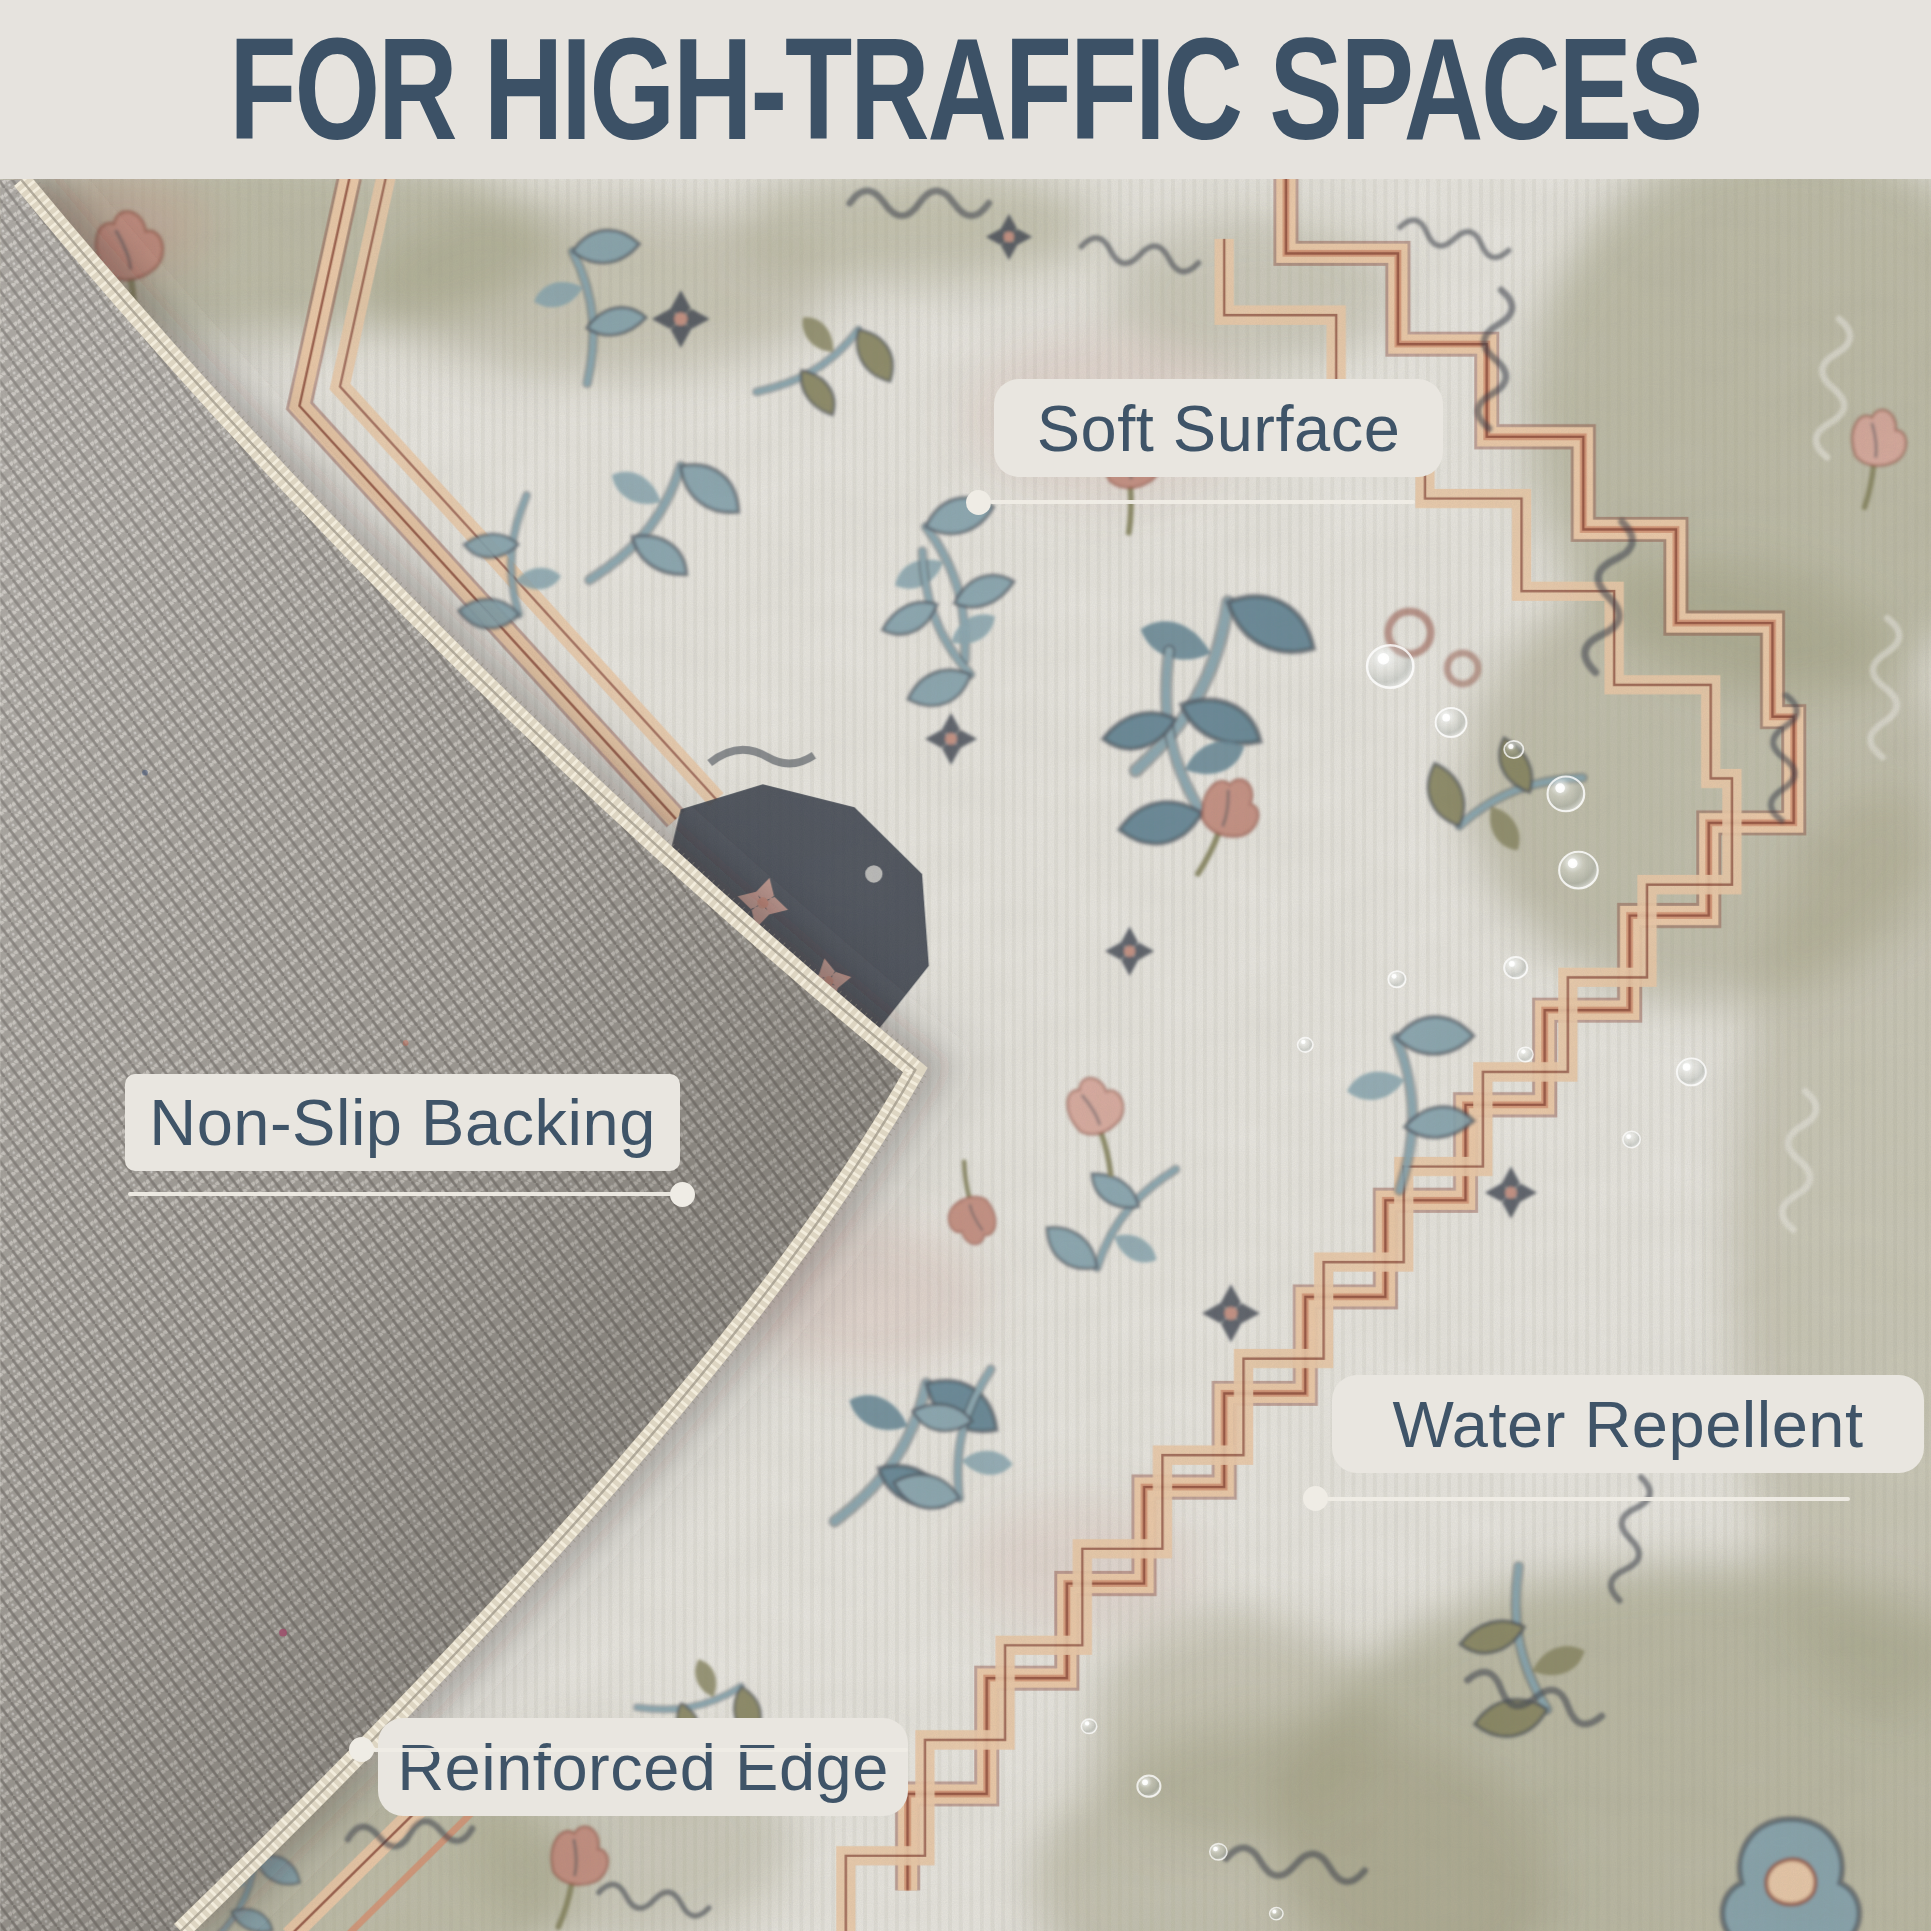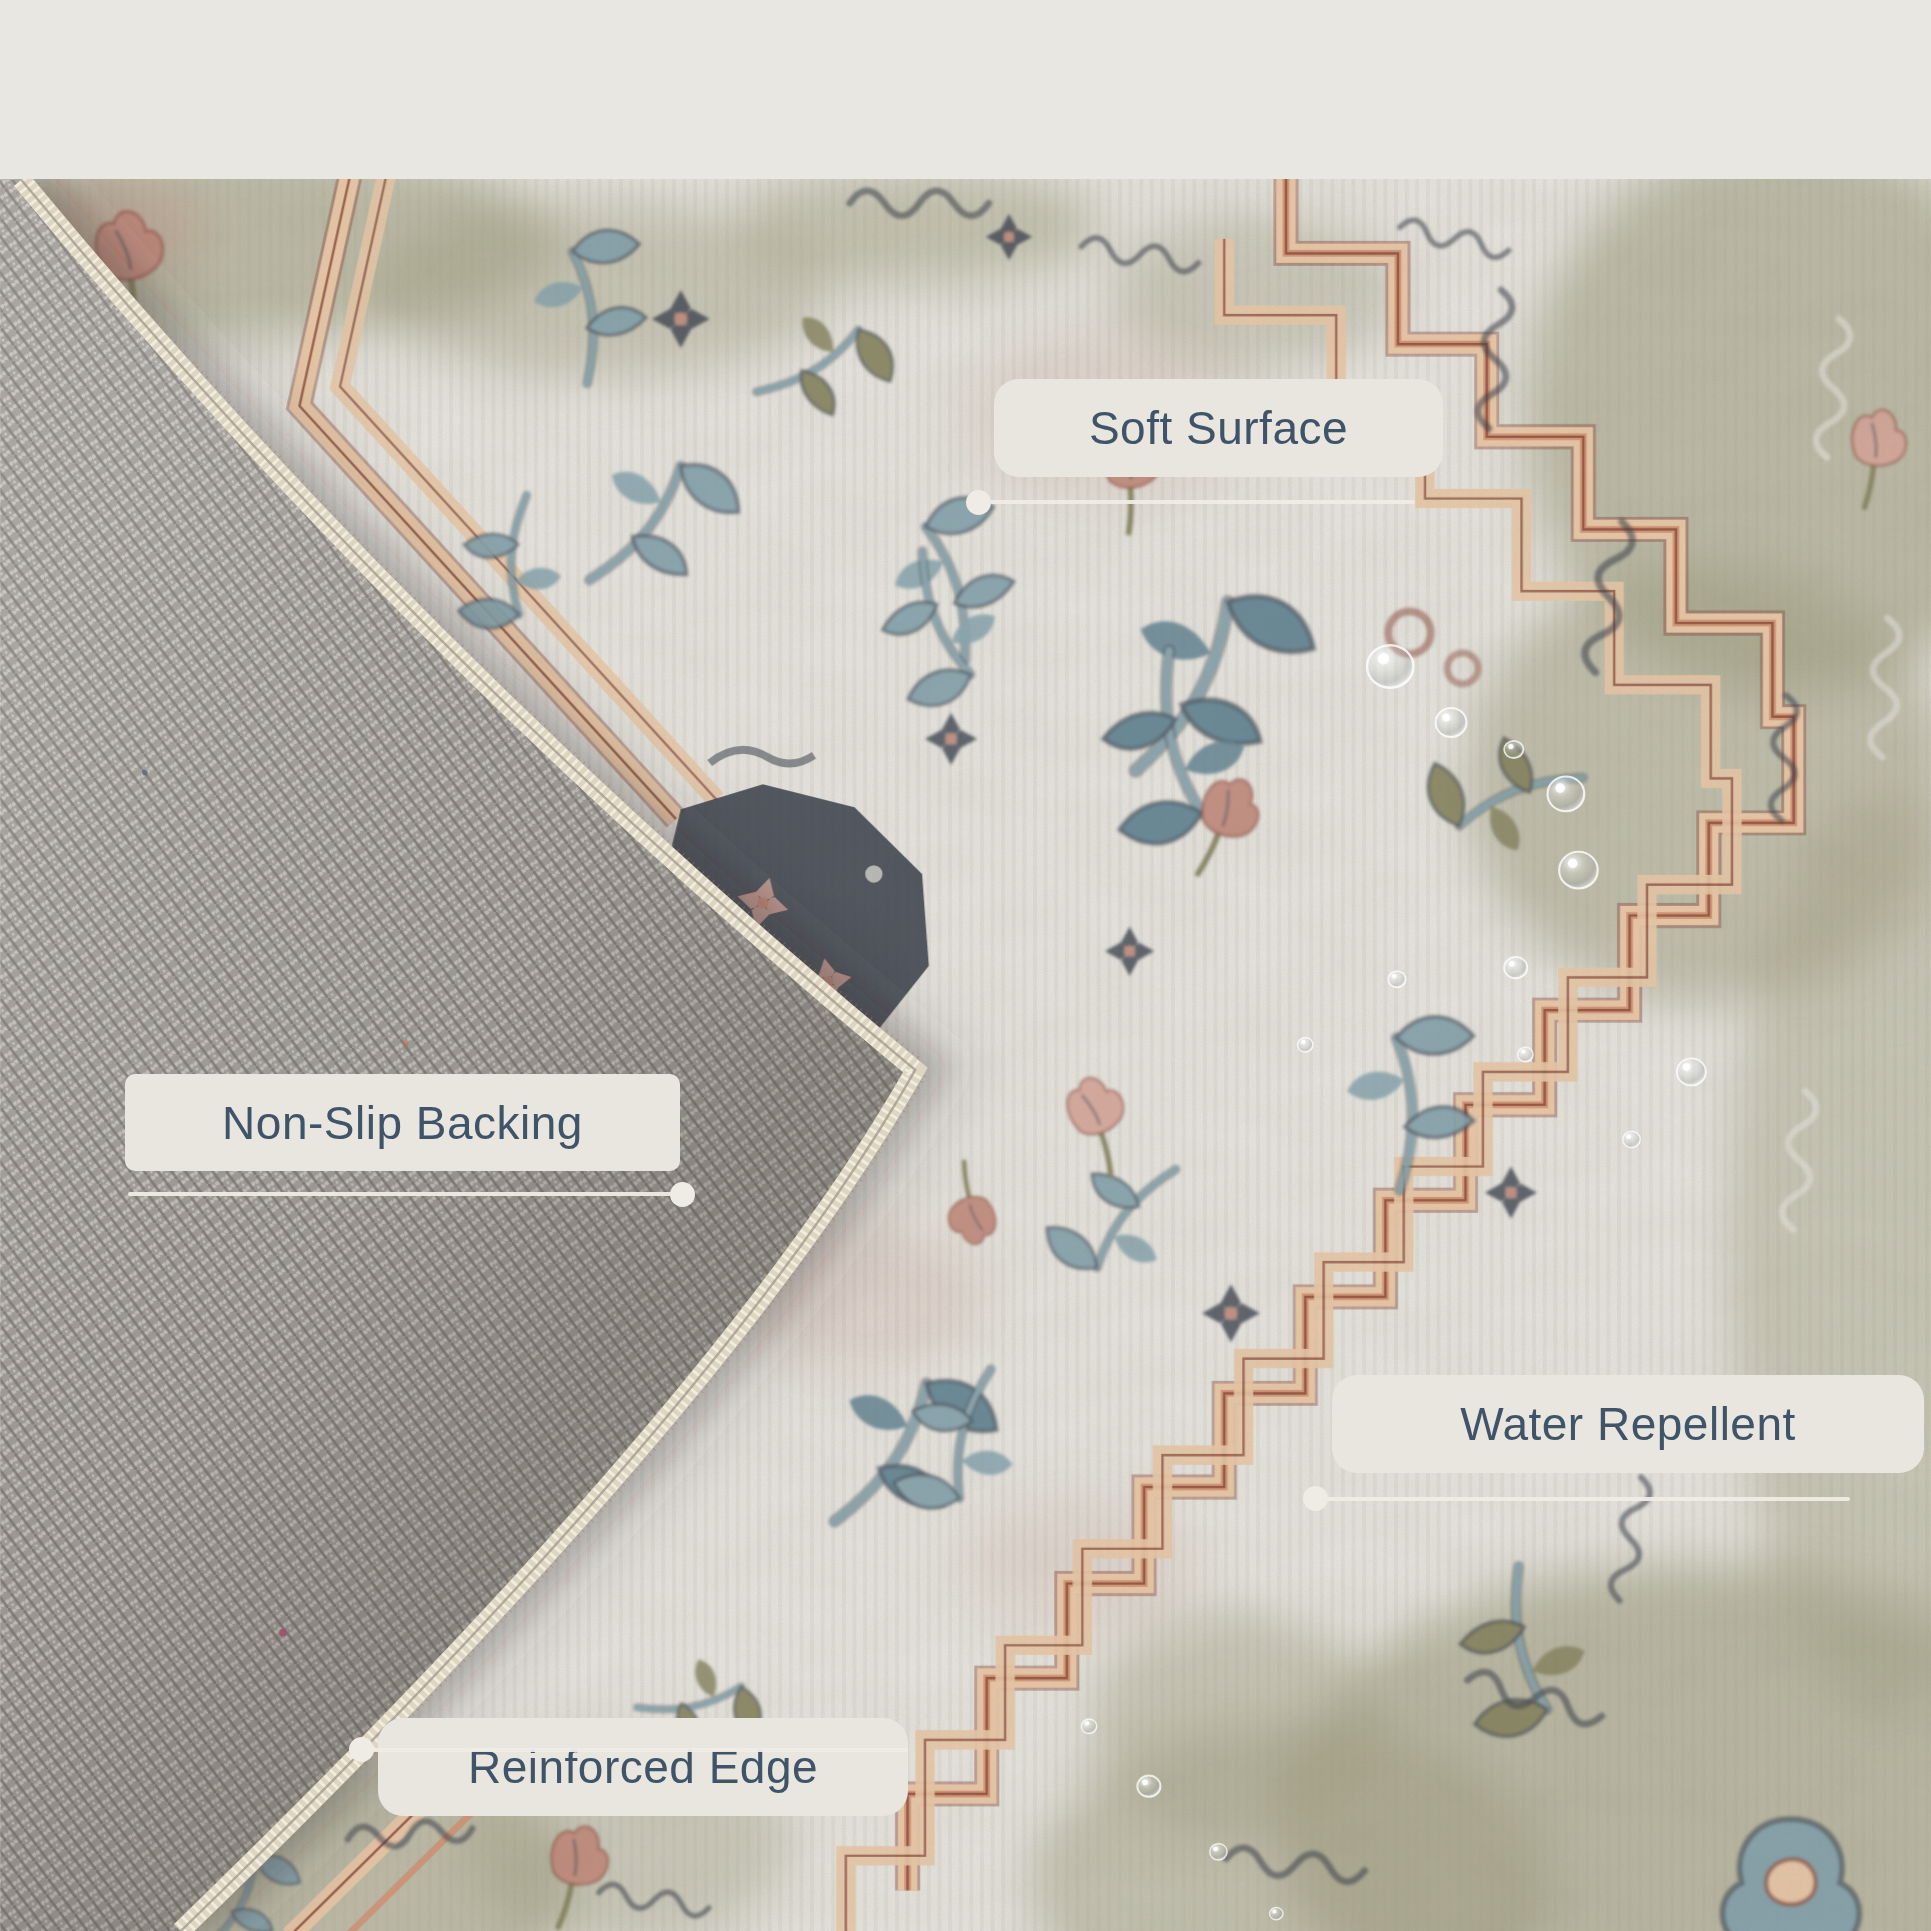--- a/index.html
+++ b/index.html
@@ -43,37 +43,40 @@
   .use-char{color:var(--charcoal,#3a414c)}
   .use-rose{color:var(--rose-light,#d8a79b)}
   .use-cream{color:#eceae3}
   .use-olive{color:var(--olive-dark,#86845f)}
   .sq{stroke:currentColor;fill:none;stroke-width:7;stroke-linecap:round;opacity:.62}
 
   
   .callout-pill{
     position:absolute;z-index:7;display:flex;align-items:center;justify-content:center;
     background:var(--label-bg,#e9e6e0);border-radius:25px;
-    color:var(--label-text,#3f5468);font-size:46px;font-weight:300;
+    color:var(--label-text,#3f5468);font-size:65px;font-weight:300;
     letter-spacing:0.5px;white-space:nowrap;
   }
   .leader-line{
     position:absolute;z-index:7;height:3.9px;border-radius:1.9px;
     background:var(--leader-color,#efece5);opacity:.95;
   }
   .leader-dot{
     position:absolute;z-index:7;width:25px;height:25px;border-radius:50%;
     background:var(--leader-color,#efece5);
   }
 </style>
 </head>
 <body>
 
 <div class="stage">
 
+  <div class="header-band">
+    <h1 class="page-title">FOR HIGH-TRAFFIC SPACES</h1>
+  </div>
 
   <div class="photo">
     <svg viewBox="0 185 2000 1815" xmlns="http://www.w3.org/2000/svg">
       <defs>
         <filter id="fiber" x="-5%" y="-5%" width="110%" height="110%">
           <feTurbulence type="fractalNoise" baseFrequency="0.9" numOctaves="2" seed="4" stitchTiles="stitch"></feTurbulence>
           <feColorMatrix type="matrix" values="0 0 0 0 0.25  0 0 0 0 0.24  0 0 0 0 0.22  0 0 0 0.45 0"></feColorMatrix>
         </filter>
         <filter id="cloud" x="-5%" y="-5%" width="110%" height="110%">
           <feTurbulence type="fractalNoise" baseFrequency="0.012 0.02" numOctaves="3" seed="11" stitchTiles="stitch"></feTurbulence>

